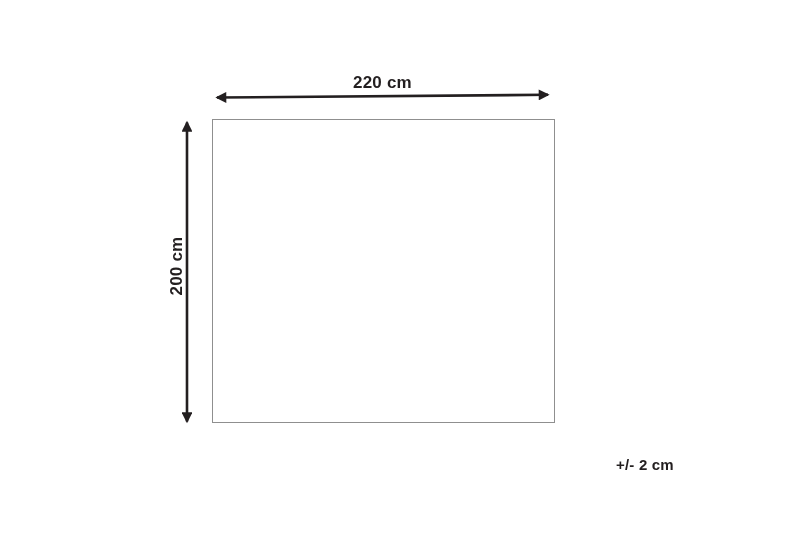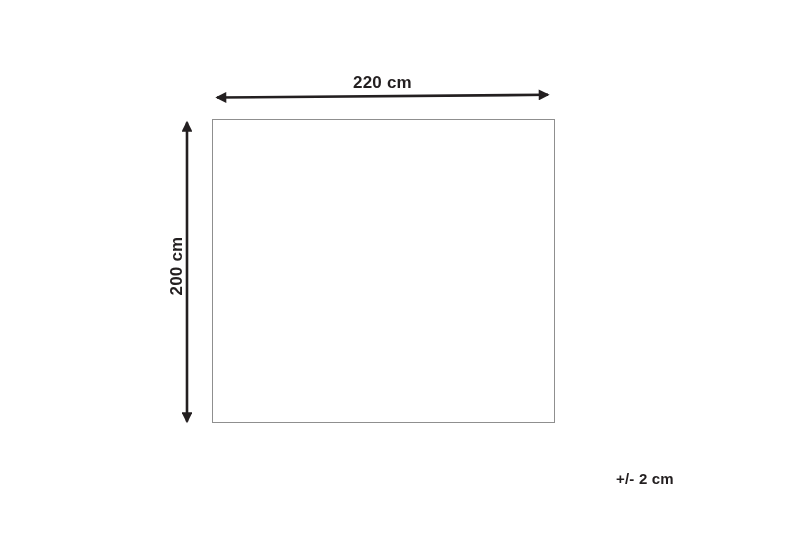--- a/index.html
+++ b/index.html
@@ -54,21 +54,21 @@
     left:137px;top:256px;
     width:80px;height:20px;
     text-align:center;
     font-size:17px;
     line-height:20px;
     letter-spacing:0.2px;
     transform:rotate(-90deg);
     transform-origin:50% 50%;
   }
   .tolerance-label{
-    left:616px;top:470px;
+    left:616px;top:456px;
     font-size:15px;
     line-height:17px;
     letter-spacing:0.2px;
   }
 </style>
 </head>
 <body>
 
 <div class="stage">
 

